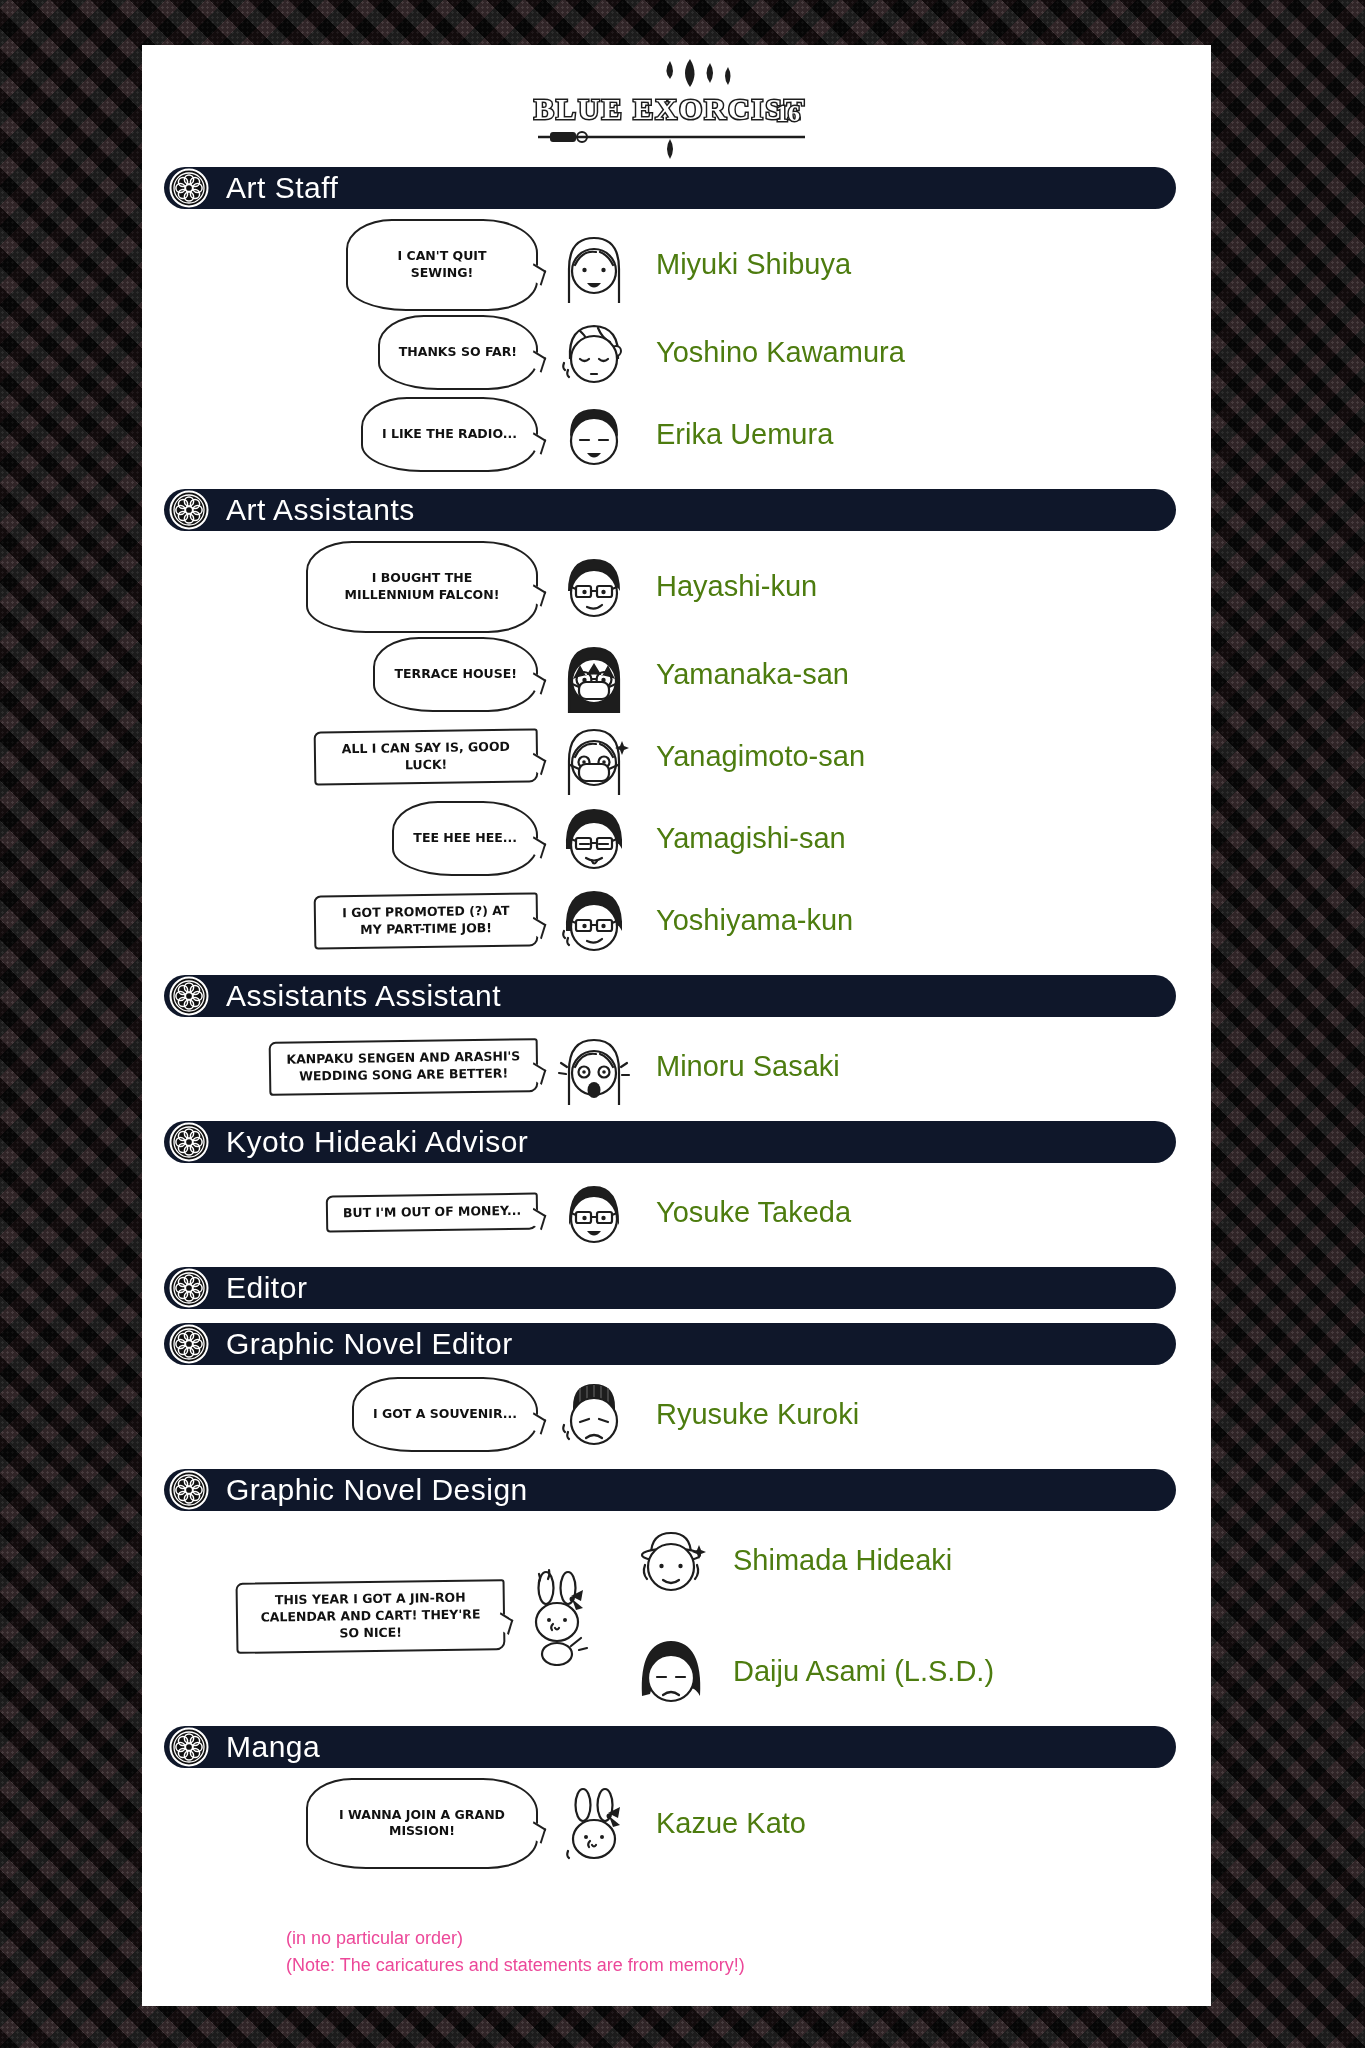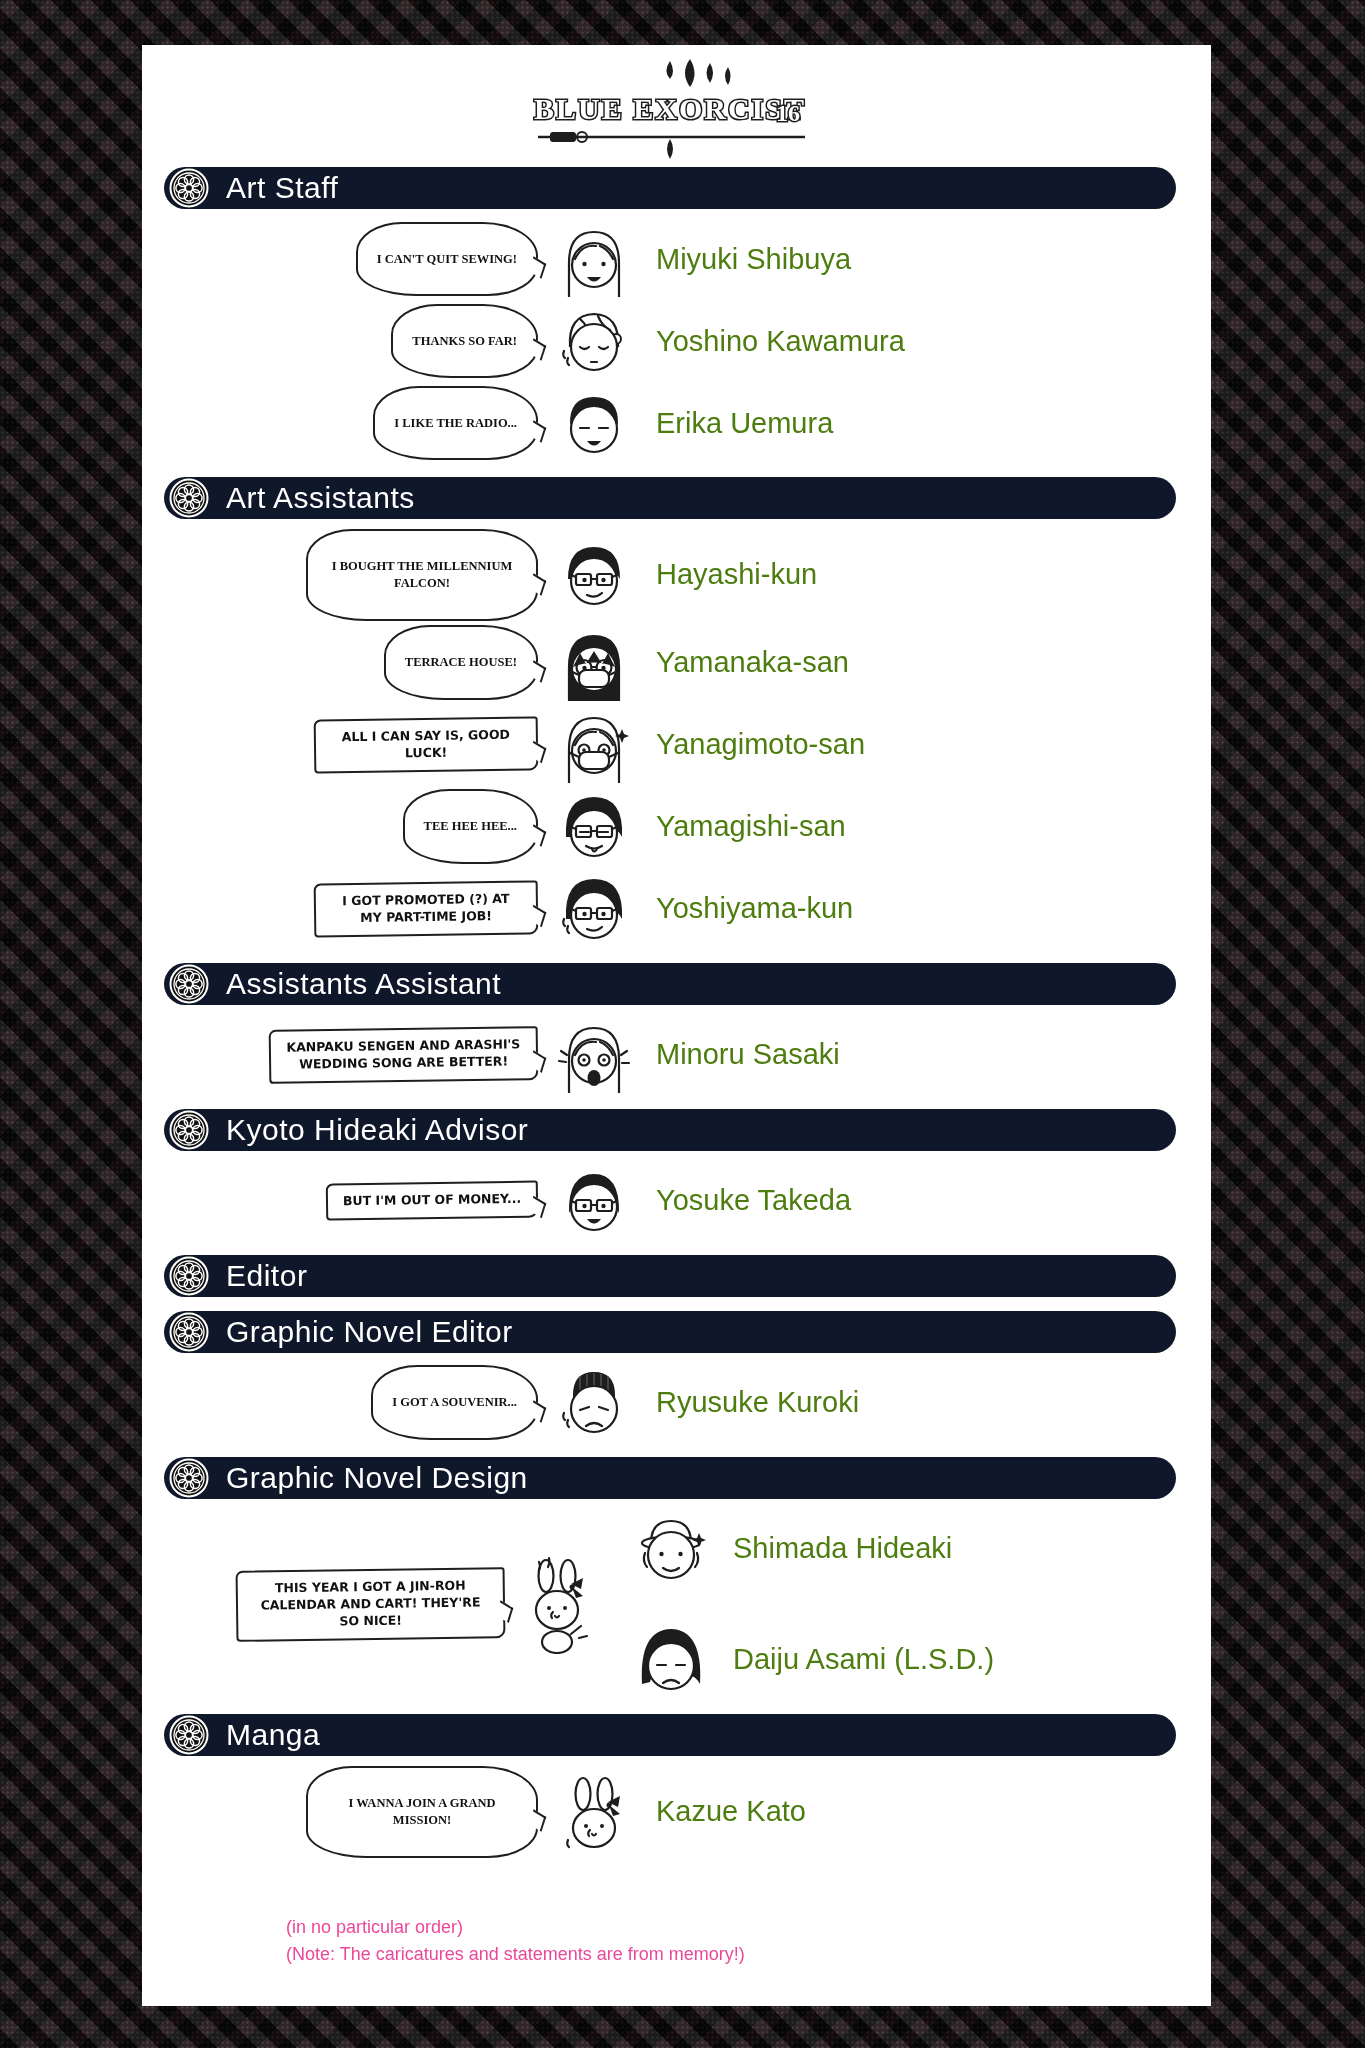--- a/index.html
+++ b/index.html
@@ -32,21 +32,21 @@
   }
   .entry{display:flex;align-items:center;min-height:58px;margin-bottom:2px;}
   .bzone{width:380px;display:flex;justify-content:flex-end;align-items:center;flex:none;padding-right:6px;box-sizing:border-box;}
   .pzone{width:100px;display:flex;justify-content:center;align-items:center;flex:none;}
   .nm{margin-left:12px;font-size:29px;white-space:nowrap;color:#4d7c0f;}
   .bubble{
     position:relative;background:#fff;border:2.2px solid #1f1f1f;
     padding:8px 15px;font:600 12.5px/1.35 "DejaVu Sans",sans-serif;
     text-align:center;color:#111;z-index:2;
   }
-  .bubble.round{border-radius:46px 55px 50px 60px / 30px 34px 30px 27px;padding:27px 19px;font-family:Liberation Serif, serif;}
+  .bubble.round{border-radius:46px 55px 50px 60px / 30px 34px 30px 27px;padding:27px 19px;}
   .bubble.square{border-radius:7px 3px 9px 4px;transform:rotate(-.8deg);}
   .bubble::after{
     content:"";position:absolute;right:-9px;top:52%;width:13px;height:13px;background:#fff;
     border-right:2.2px solid #1f1f1f;border-top:2.2px solid #1f1f1f;
     transform:rotate(32deg) skewX(14deg);
   }
   .design-row{display:flex;align-items:center;margin-left:72px;}
   .design-right{display:flex;flex-direction:column;gap:31px;margin-left:26px;}
   .design-right .entry{min-height:64px;margin:0;}
   .notes{margin:42px 0 0 122px;font-size:18px;line-height:1.5;color:#ec4899;flex:none;}

